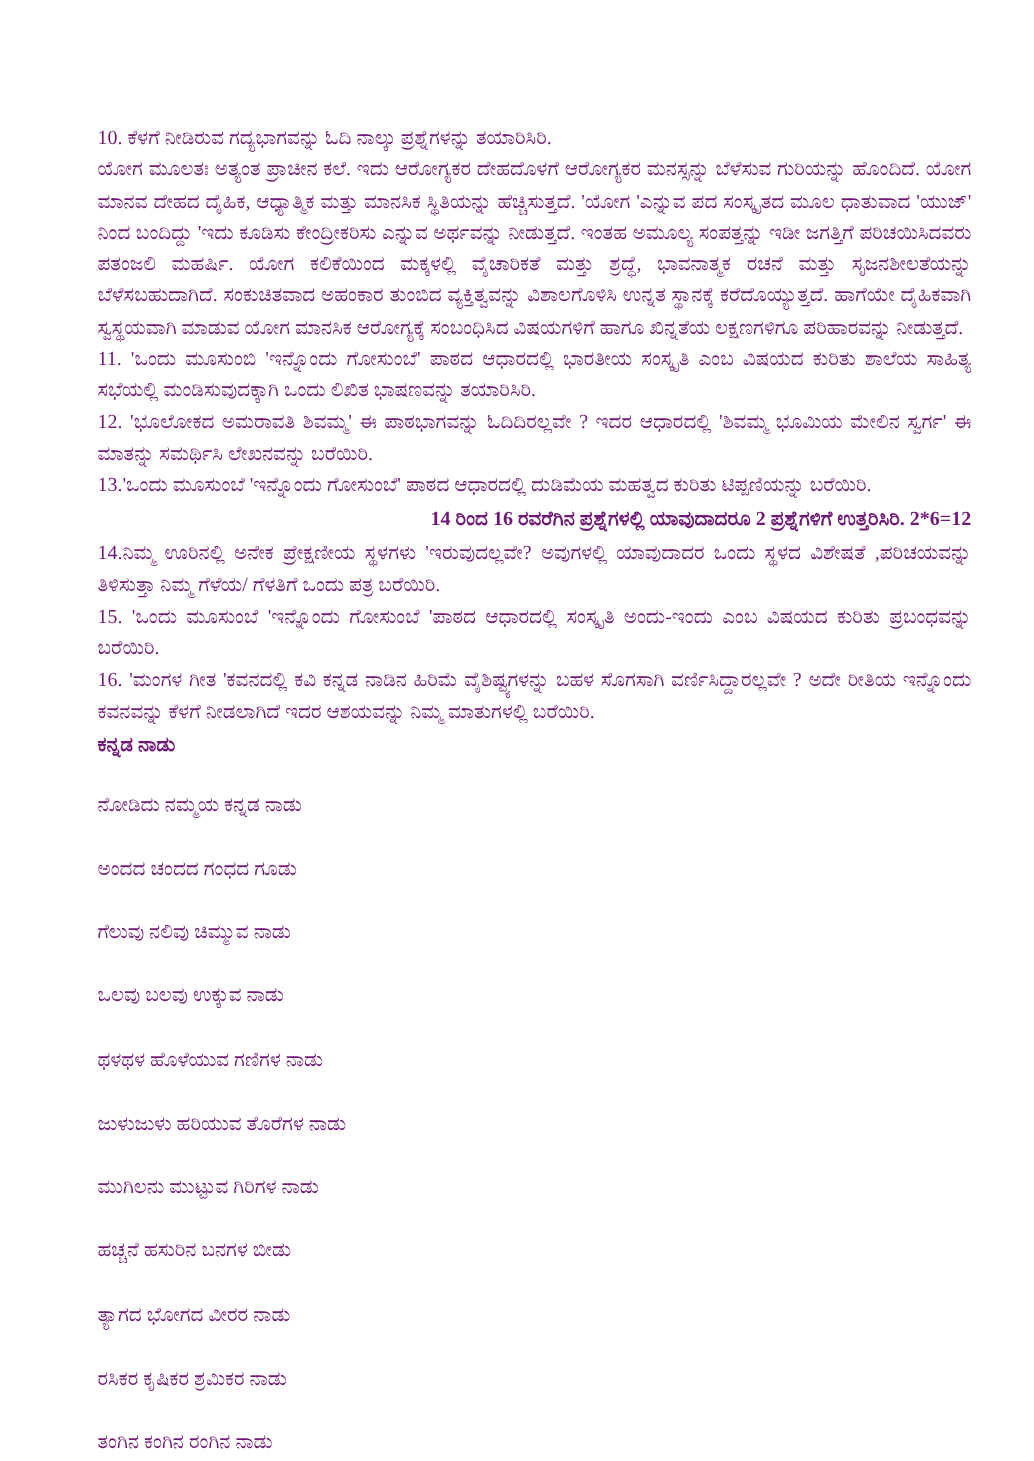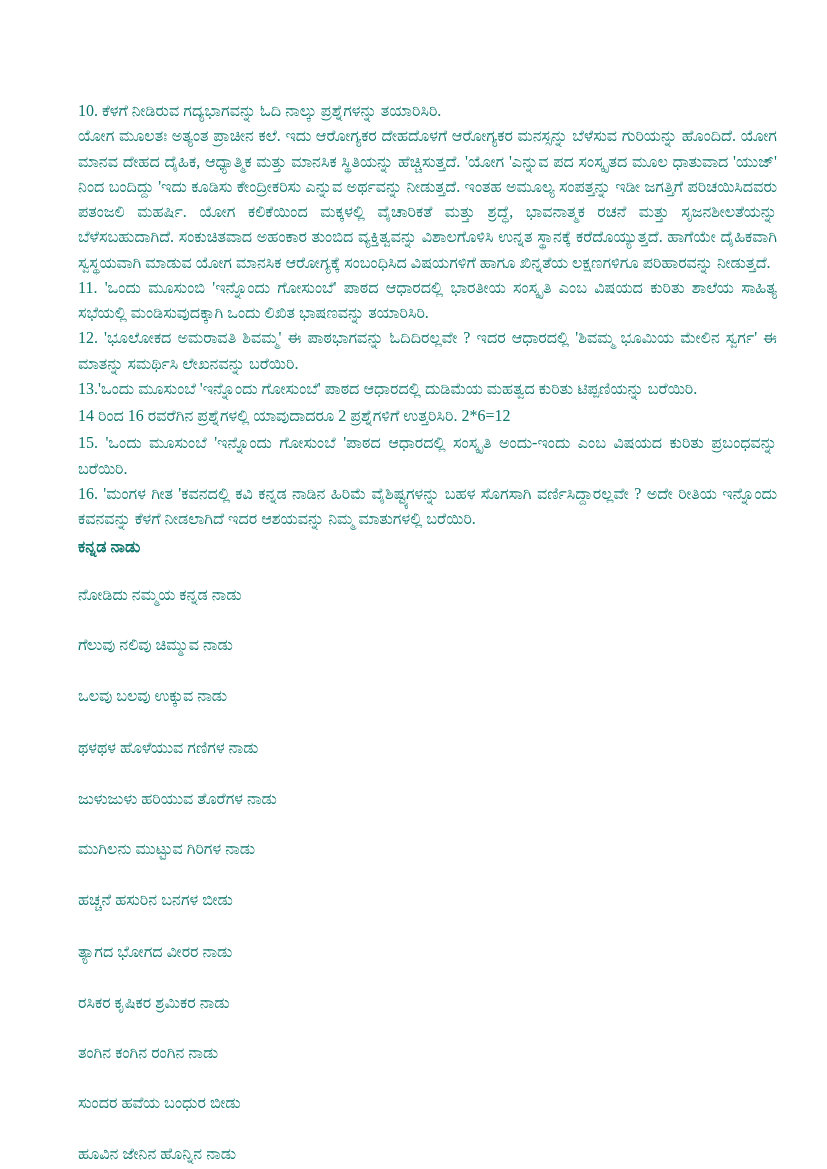--- a/index.html
+++ b/index.html
@@ -10,31 +10,31 @@
   .page {
     position: relative;
     width: 827px;
     height: 1169px;
     background: #ffffff;
     box-sizing: border-box;
     padding: 98px 50px 20px 78px;
     font-family: "Liberation Serif", "DejaVu Serif", serif;
     font-size: 16px;
     line-height: 1.58;
-    color: #0f766e;
+    color: #701a75;
     overflow: hidden;
   }
   .para {
     text-align: justify;
     margin: 0;
   }
   .section-header {
-    font-weight: normal;
+    font-weight: bold;
     margin: 2px 0;
-    text-align: left;
+    text-align: right;
   }
   .poem-block {
     margin-top: 2px;
     text-align: left;
   }
   .poem-title {
     font-weight: bold;
     margin-bottom: 4px;
   }
   .stanza {
@@ -56,30 +56,32 @@
   <p class="para">ಯೋಗ ಮೂಲತಃ ಅತ್ಯಂತ ಪ್ರಾಚೀನ ಕಲೆ. ಇದು ಆರೋಗ್ಯಕರ ದೇಹದೊಳಗೆ ಆರೋಗ್ಯಕರ ಮನಸ್ಸನ್ನು ಬೆಳೆಸುವ ಗುರಿಯನ್ನು ಹೊಂದಿದೆ. ಯೋಗ ಮಾನವ ದೇಹದ ದೈಹಿಕ, ಆಧ್ಯಾತ್ಮಿಕ ಮತ್ತು ಮಾನಸಿಕ ಸ್ಥಿತಿಯನ್ನು ಹೆಚ್ಚಿಸುತ್ತದೆ. 'ಯೋಗ 'ಎನ್ನುವ ಪದ ಸಂಸ್ಕೃತದ ಮೂಲ ಧಾತುವಾದ 'ಯುಜ್' ನಿಂದ ಬಂದಿದ್ದು 'ಇದು ಕೂಡಿಸು ಕೇಂದ್ರೀಕರಿಸು ಎನ್ನುವ ಅರ್ಥವನ್ನು ನೀಡುತ್ತದೆ. ಇಂತಹ ಅಮೂಲ್ಯ ಸಂಪತ್ತನ್ನು ಇಡೀ ಜಗತ್ತಿಗೆ ಪರಿಚಯಿಸಿದವರು ಪತಂಜಲಿ ಮಹರ್ಷಿ. ಯೋಗ ಕಲಿಕೆಯಿಂದ ಮಕ್ಕಳಲ್ಲಿ ವೈಚಾರಿಕತೆ ಮತ್ತು ಶ್ರದ್ಧೆ, ಭಾವನಾತ್ಮಕ ರಚನೆ ಮತ್ತು ಸೃಜನಶೀಲತೆಯನ್ನು ಬೆಳೆಸಬಹುದಾಗಿದೆ. ಸಂಕುಚಿತವಾದ ಅಹಂಕಾರ ತುಂಬಿದ ವ್ಯಕ್ತಿತ್ವವನ್ನು ವಿಶಾಲಗೊಳಿಸಿ ಉನ್ನತ ಸ್ಥಾನಕ್ಕೆ ಕರೆದೊಯ್ಯುತ್ತದೆ. ಹಾಗೆಯೇ ದೈಹಿಕವಾಗಿ ಸ್ವಸ್ಥಯವಾಗಿ ಮಾಡುವ ಯೋಗ ಮಾನಸಿಕ ಆರೋಗ್ಯಕ್ಕೆ ಸಂಬಂಧಿಸಿದ ವಿಷಯಗಳಿಗೆ ಹಾಗೂ ಖಿನ್ನತೆಯ ಲಕ್ಷಣಗಳಿಗೂ ಪರಿಹಾರವನ್ನು ನೀಡುತ್ತದೆ.</p>
 
   <p class="para">11. 'ಒಂದು ಮೂಸುಂಬಿ 'ಇನ್ನೊಂದು ಗೋಸುಂಬೆ'  ಪಾಠದ ಆಧಾರದಲ್ಲಿ ಭಾರತೀಯ  ಸಂಸ್ಕೃತಿ ಎಂಬ ವಿಷಯದ ಕುರಿತು ಶಾಲೆಯ ಸಾಹಿತ್ಯ ಸಭೆಯಲ್ಲಿ ಮಂಡಿಸುವುದಕ್ಕಾಗಿ ಒಂದು ಲಿಖಿತ ಭಾಷಣವನ್ನು ತಯಾರಿಸಿರಿ.</p>
 
   <p class="para">12. 'ಭೂಲೋಕದ ಅಮರಾವತಿ ಶಿವಮ್ಮ' ಈ ಪಾಠಭಾಗವನ್ನು ಓದಿದಿರಲ್ಲವೇ ? ಇದರ ಆಧಾರದಲ್ಲಿ 'ಶಿವಮ್ಮ ಭೂಮಿಯ ಮೇಲಿನ ಸ್ವರ್ಗ' ಈ ಮಾತನ್ನು ಸಮರ್ಥಿಸಿ ಲೇಖನವನ್ನು ಬರೆಯಿರಿ.</p>
 
   <p class="para">13.'ಒಂದು ಮೂಸುಂಬೆ 'ಇನ್ನೊಂದು ಗೋಸುಂಬೆ' ಪಾಠದ ಆಧಾರದಲ್ಲಿ ದುಡಿಮೆಯ ಮಹತ್ವದ ಕುರಿತು ಟಿಪ್ಪಣಿಯನ್ನು ಬರೆಯಿರಿ.</p>
 
   <p class="para section-header">14 ರಿಂದ 16 ರವರೆಗಿನ  ಪ್ರಶ್ನೆಗಳಲ್ಲಿ  ಯಾವುದಾದರೂ 2 ಪ್ರಶ್ನೆಗಳಿಗೆ ಉತ್ತರಿಸಿರಿ.   2*6=12</p>
 
+  <p class="para">14.ನಿಮ್ಮ ಊರಿನಲ್ಲಿ ಅನೇಕ ಪ್ರೇಕ್ಷಣೀಯ ಸ್ಥಳಗಳು 'ಇರುವುದಲ್ಲವೇ? ಅವುಗಳಲ್ಲಿ ಯಾವುದಾದರ ಒಂದು ಸ್ಥಳದ ವಿಶೇಷತೆ ,ಪರಿಚಯವನ್ನು ತಿಳಿಸುತ್ತಾ ನಿಮ್ಮ ಗೆಳೆಯ/ ಗೆಳತಿಗೆ ಒಂದು ಪತ್ರ ಬರೆಯಿರಿ.</p>
 
   <p class="para">15. 'ಒಂದು ಮೂಸುಂಬೆ 'ಇನ್ನೊಂದು ಗೋಸುಂಬೆ 'ಪಾಠದ ಆಧಾರದಲ್ಲಿ ಸಂಸ್ಕೃತಿ ಅಂದು-ಇಂದು ಎಂಬ ವಿಷಯದ ಕುರಿತು ಪ್ರಬಂಧವನ್ನು ಬರೆಯಿರಿ.</p>
 
   <p class="para">16. 'ಮಂಗಳ ಗೀತ 'ಕವನದಲ್ಲಿ ಕವಿ ಕನ್ನಡ ನಾಡಿನ ಹಿರಿಮೆ ವೈಶಿಷ್ಟ್ಯಗಳನ್ನು ಬಹಳ ಸೊಗಸಾಗಿ ವರ್ಣಿಸಿದ್ದಾರಲ್ಲವೇ ? ಅದೇ ರೀತಿಯ ಇನ್ನೊಂದು ಕವನವನ್ನು ಕೆಳಗೆ ನೀಡಲಾಗಿದೆ ಇದರ ಆಶಯವನ್ನು ನಿಮ್ಮ ಮಾತುಗಳಲ್ಲಿ ಬರೆಯಿರಿ.</p>
 
   <div class="poem-block">
     <div class="poem-title">ಕನ್ನಡ ನಾಡು</div>
 
     <div class="stanza">
       <div class="poem-line">ನೋಡಿದು ನಮ್ಮಯ ಕನ್ನಡ ನಾಡು</div>
+      <div class="poem-line">ಅಂದದ ಚಂದದ ಗಂಧದ ಗೂಡು</div>
       <div class="poem-line">ಗೆಲುವು ನಲಿವು ಚಿಮ್ಮುವ ನಾಡು</div>
       <div class="poem-line">ಒಲವು ಬಲವು ಉಕ್ಕುವ ನಾಡು</div>
     </div>
 
     <div class="stanza">
       <div class="poem-line">ಥಳಥಳ ಹೊಳೆಯುವ ಗಣಿಗಳ ನಾಡು</div>
       <div class="poem-line">ಜುಳುಜುಳು ಹರಿಯುವ ತೊರೆಗಳ ನಾಡು</div>
       <div class="poem-line">ಮುಗಿಲನು ಮುಟ್ಟುವ ಗಿರಿಗಳ ನಾಡು</div>
       <div class="poem-line">ಹಚ್ಚನೆ ಹಸುರಿನ ಬನಗಳ ಬೀಡು</div>
     </div>

